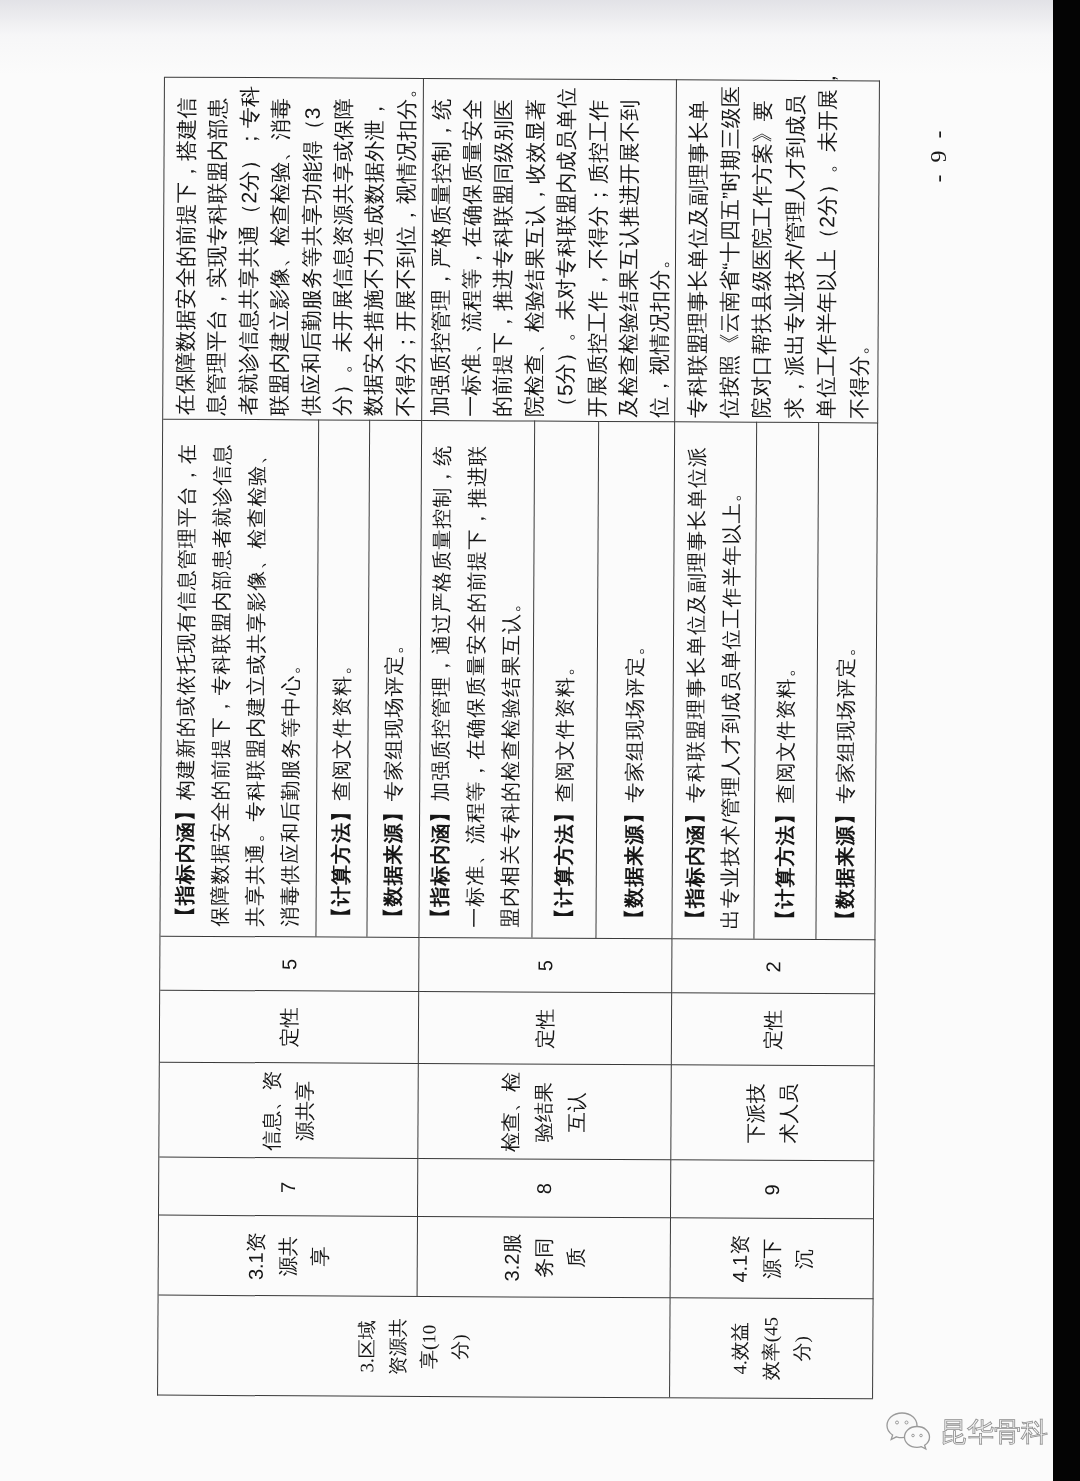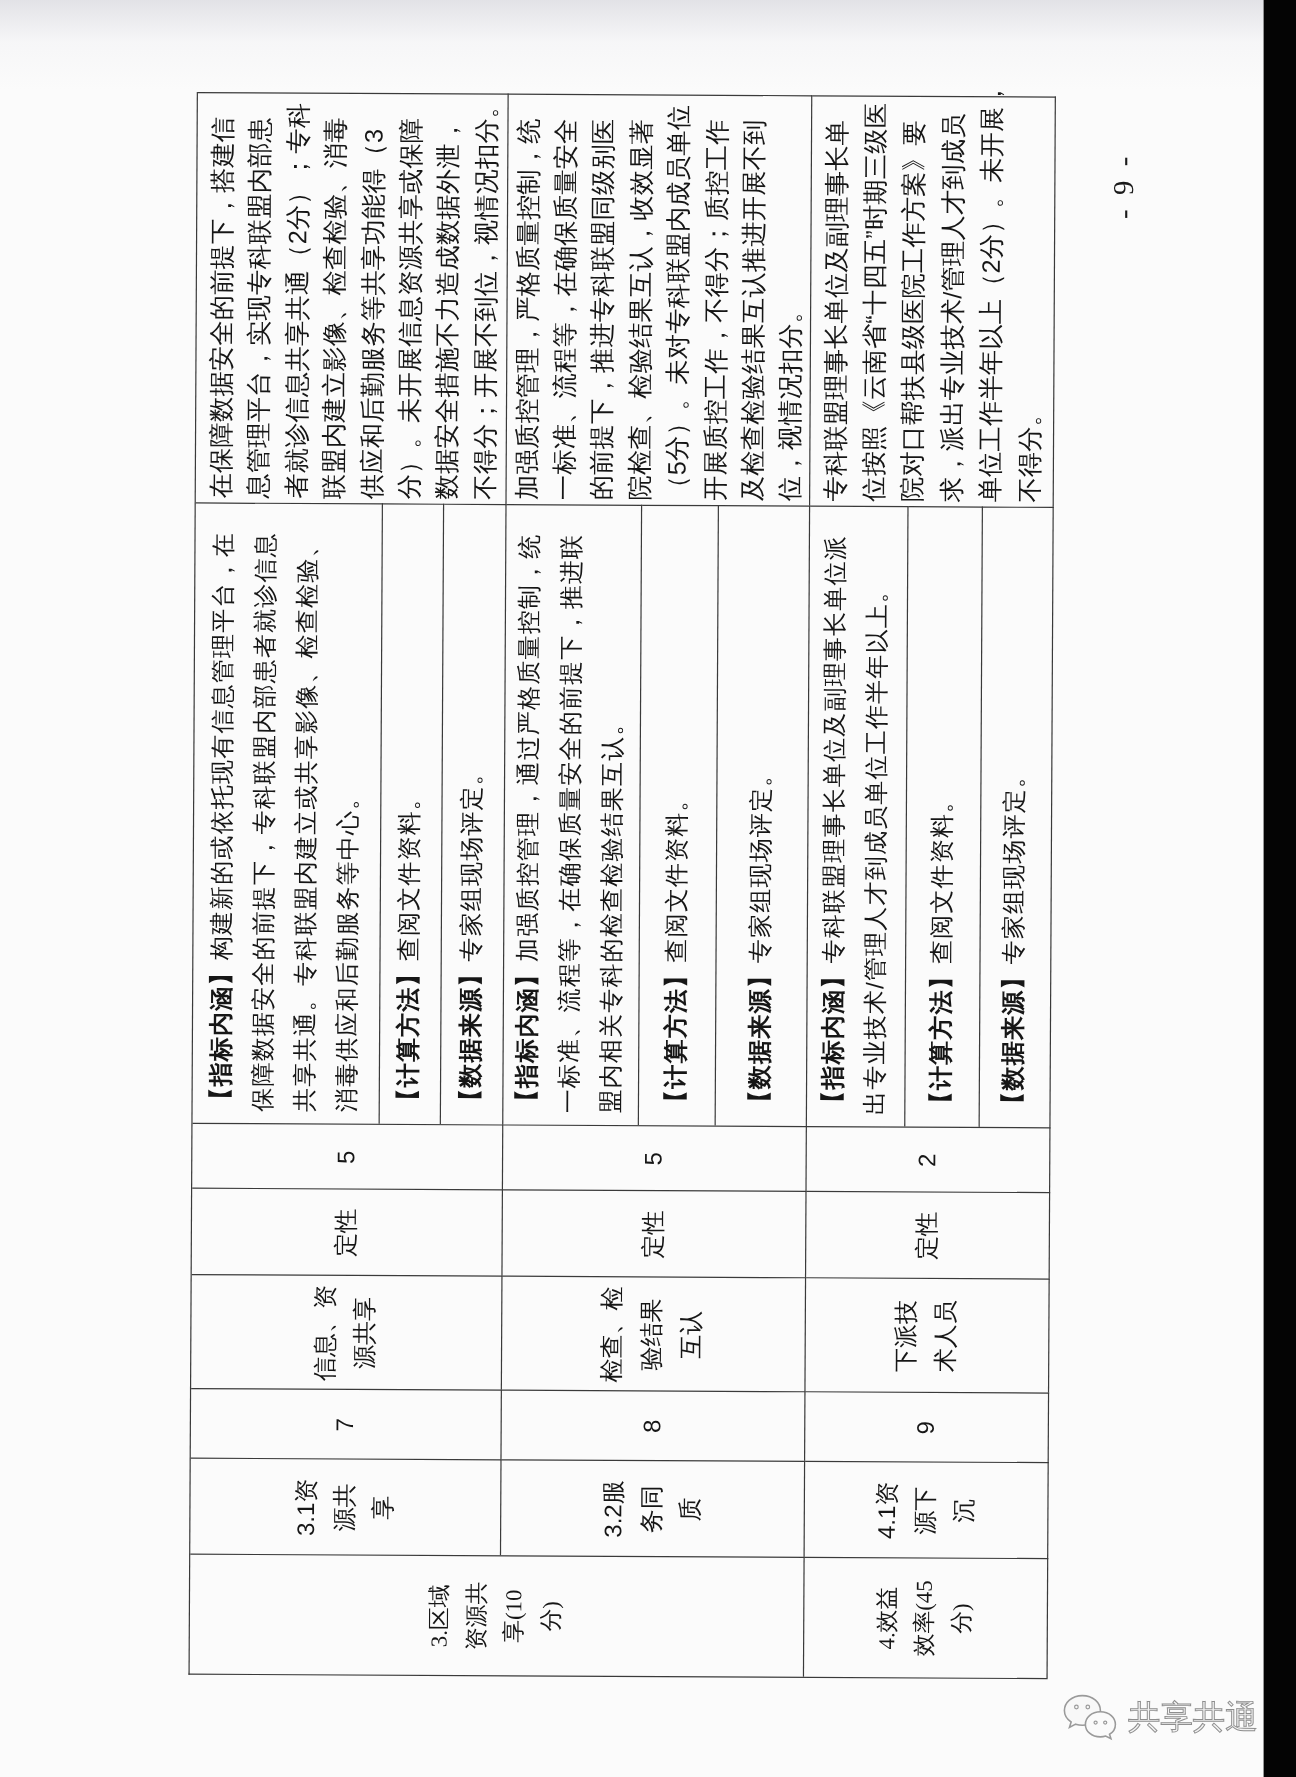--- a/index.html
+++ b/index.html
@@ -161,15 +161,15 @@
 <div class="pageno">- 9 -</div>
 
 <svg class="wm-icon" viewBox="0 0 48 42">
   <path d="M17 3 C8 3 2 9 2 15.5 C2 19.5 4.2 22.8 7.6 25 L6.2 29.5 L11.4 26.8 C13.2 27.4 15 27.7 17 27.7 C26 27.7 32 21.9 32 15.5 C32 9 26 3 17 3 Z" fill="#f8f8f8" stroke="#9a9a9a" stroke-width="1.3"></path>
   <circle cx="12" cy="12.5" r="1.5" fill="none" stroke="#9a9a9a" stroke-width="1"></circle>
   <circle cx="21.5" cy="12.5" r="1.5" fill="none" stroke="#9a9a9a" stroke-width="1"></circle>
   <path d="M32 16.5 C24.5 16.5 19.5 21.4 19.5 27 C19.5 32.6 24.5 37.4 32 37.4 C33.6 37.4 35 37.2 36.4 36.7 L40.8 39 L39.6 35.2 C42.6 33.4 44.5 30.4 44.5 27 C44.5 21.4 39.5 16.5 32 16.5 Z" fill="#fafafa" stroke="#9a9a9a" stroke-width="1.3"></path>
   <circle cx="28" cy="25.5" r="1.3" fill="none" stroke="#9a9a9a" stroke-width="1"></circle>
   <circle cx="36" cy="25.5" r="1.3" fill="none" stroke="#9a9a9a" stroke-width="1"></circle>
 </svg>
-<div class="wm-text">共享共通</div>
+<div class="wm-text">昆华骨科</div>
 
 <div class="strip"></div>
 
 </body></html>

